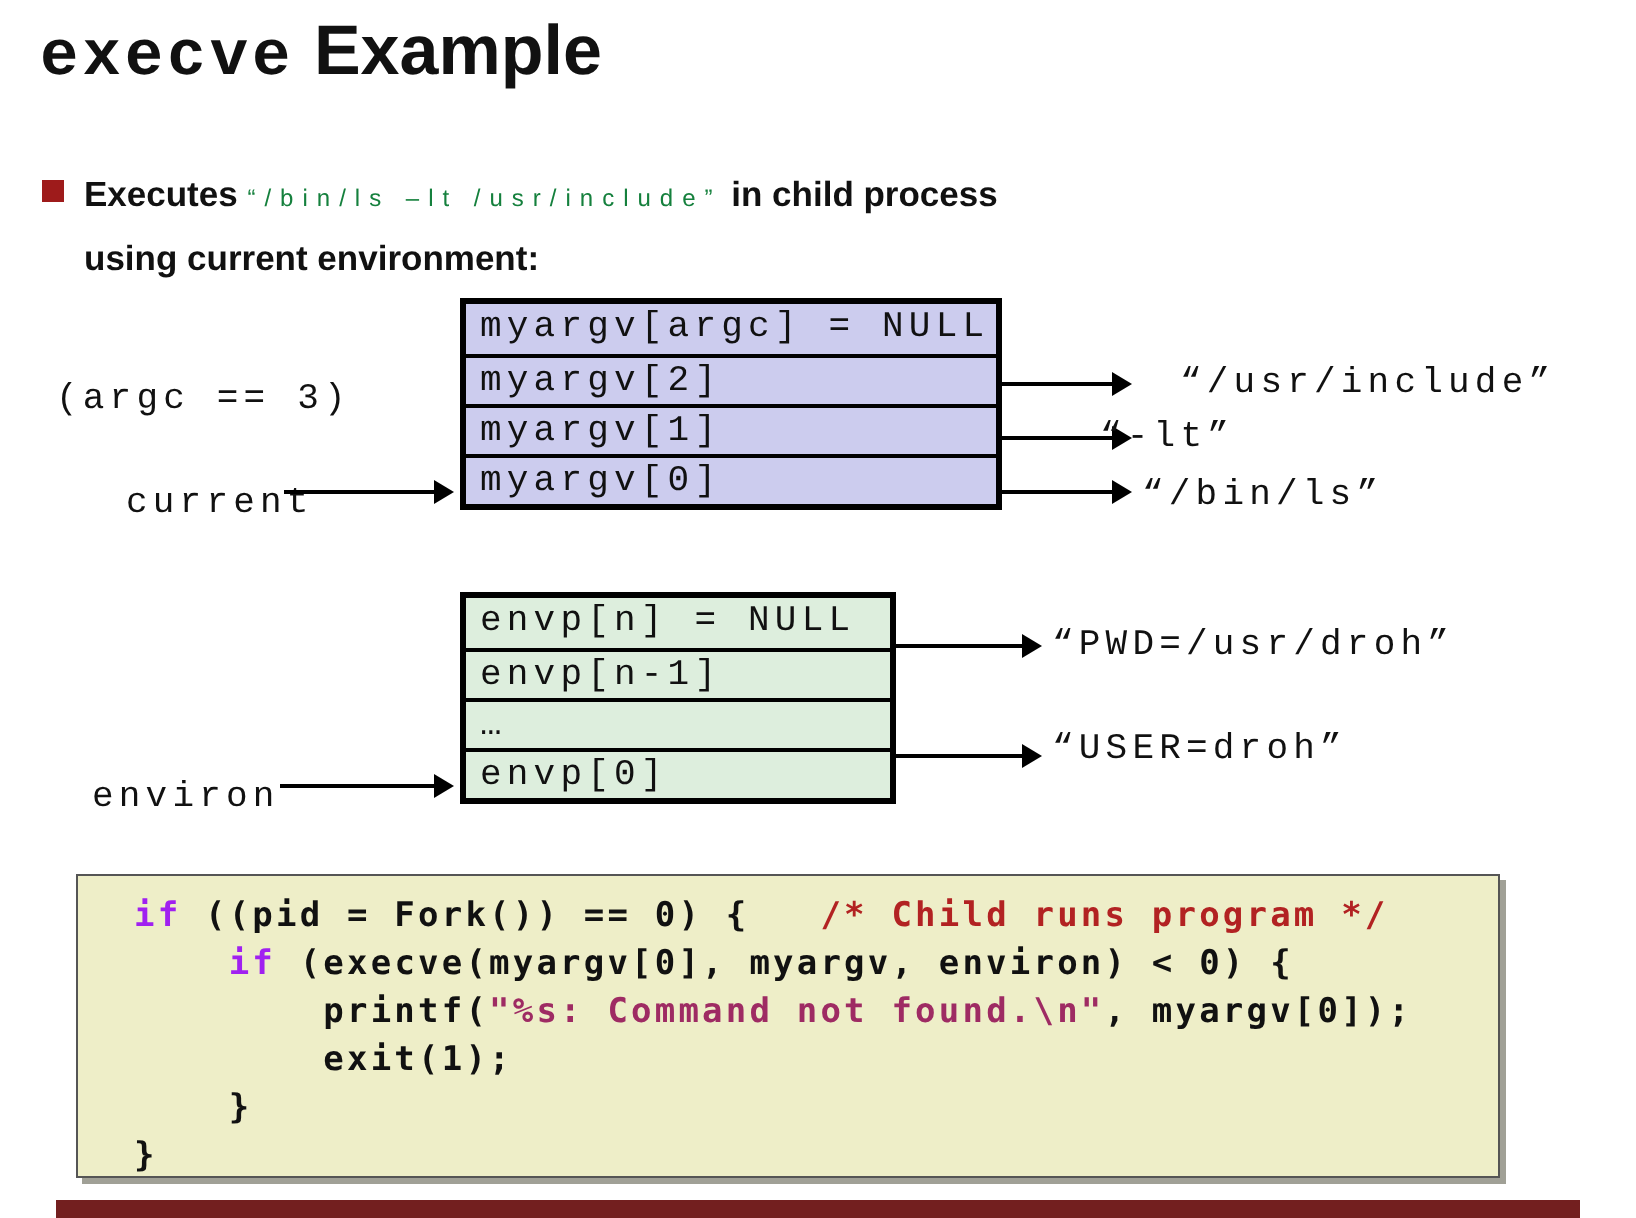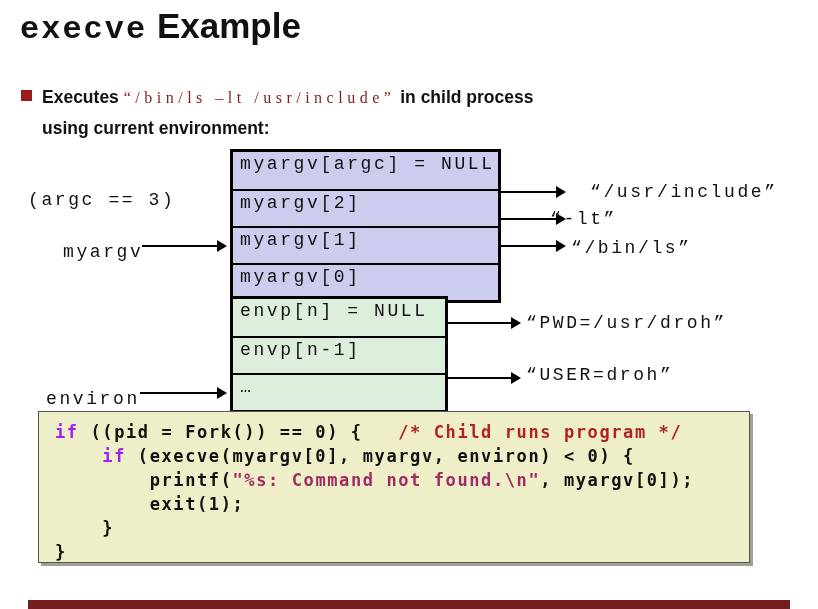--- a/index.html
+++ b/index.html
@@ -8,44 +8,44 @@
     position:relative; width:818px; height:609px; background:#ffffff;
     overflow:hidden; font-family:"Liberation Sans", sans-serif; color:#111;
   }
   
   .title { position:absolute; left:20px; top:6px; font-weight:bold; white-space:nowrap; }
   .title .tcode { font-family:"Liberation Mono", monospace; font-size:32px; letter-spacing:2px; font-weight:bold; }
   .title .trest { font-size:35px; font-weight:bold; }
   
   .bullet-sq { position:absolute; left:21px; top:90px; width:11px; height:11px; background:var(--maroon,#9e1b1b); }
   .bullet-text { position:absolute; left:42px; top:82px; font-size:17.5px; font-weight:bold; line-height:30px; white-space:nowrap; }
-  .cmd { font-family:Liberation Serif, serif; font-weight:normal; font-size:16px; letter-spacing:4.5px; color:#7f1d1d; }
+  .cmd { font-family:Liberation Sans, sans-serif; font-weight:normal; font-size:12px; letter-spacing:4.5px; color:#15803d; }
   
   .lbl { position:absolute; font-family:"Liberation Mono", monospace; font-size:18px; letter-spacing:2.6px; line-height:22px; white-space:pre; color:#111; }
   
   .abox { position:absolute; border:3px solid #000; }
   .abox .row {
-    height:37px; line-height:25px; border-top:2px solid #000;
+    height:25px; line-height:25px; border-top:2px solid #000;
     font-family:"Liberation Mono", monospace; font-size:18px; letter-spacing:2.6px;
     padding-left:7px; white-space:pre; overflow:hidden;
   }
   .abox .row:first-child { border-top:none; }
   #myargv-box { left:230px; top:149px; width:271px; background:var(--argvFill,#ccccee); }
   #envp-box   { left:230px; top:281px; width:218px; background:var(--envpFill,#ddeedd);margin-top:15px; }
   
   .arrow { position:absolute; height:2px; background:#000; }
   .arrow::after {
     content:""; position:absolute; right:-9px; top:-5px; width:0; height:0;
     border-left:10px solid #000; border-top:6px solid transparent; border-bottom:6px solid transparent;
   }
   
   .codebox {
-    position:absolute; left:38px; top:411px; width:712px; height:152px;
+    position:absolute; left:38px; top:437px; width:712px; height:152px;
     background:var(--codeBg,#eeeec8); border:1px solid #555;
-    box-shadow:3px 3px 0 #a0a096; padding:8px 0 0 16px;
+    box-shadow:3px 3px 0 #a0a096; padding:8px 0 0 28px;
   }
   .cl {
     font-family:"DejaVu Sans Mono", monospace; font-size:17px; font-weight:bold;
     line-height:24px; white-space:pre; letter-spacing:1.6px; color:#111;
   }
   .kw { color:var(--keyword,#a020f0); }
   .cm { color:var(--comment,#b22222); }
   .st { color:var(--string,#9e2b63); }
   
   .footer-bar { position:absolute; left:28px; top:600px; width:762px; height:9px; background:var(--footer,#731f1f); }
@@ -59,21 +59,21 @@
     <span class="tcode">execve</span><span class="trest"> Example</span>
   </div>
 
   <div class="bullet-sq"></div>
   <div class="bullet-text">
     <div><span>Executes </span><span class="cmd">“/bin/ls –lt /usr/include”</span><span> in child process</span></div>
     <div>using current environment:</div>
   </div>
 
   <div class="lbl" style="left:28px; top:189px;">(argc == 3)</div>
-  <div class="lbl" style="left:63px; top:241px;">myargv</div>
+  <div class="lbl" style="left:63px; top:241px;">current</div>
   <div class="arrow" style="left:142px; top:245px; width:76px;"></div>
 
   <div class="abox" id="myargv-box">
     <div class="row">myargv[argc] = NULL</div>
     <div class="row">myargv[2]</div>
     <div class="row">myargv[1]</div>
     <div class="row">myargv[0]</div>
   </div>
 
   <div class="arrow" style="left:501px; top:191px; width:56px;"></div>

